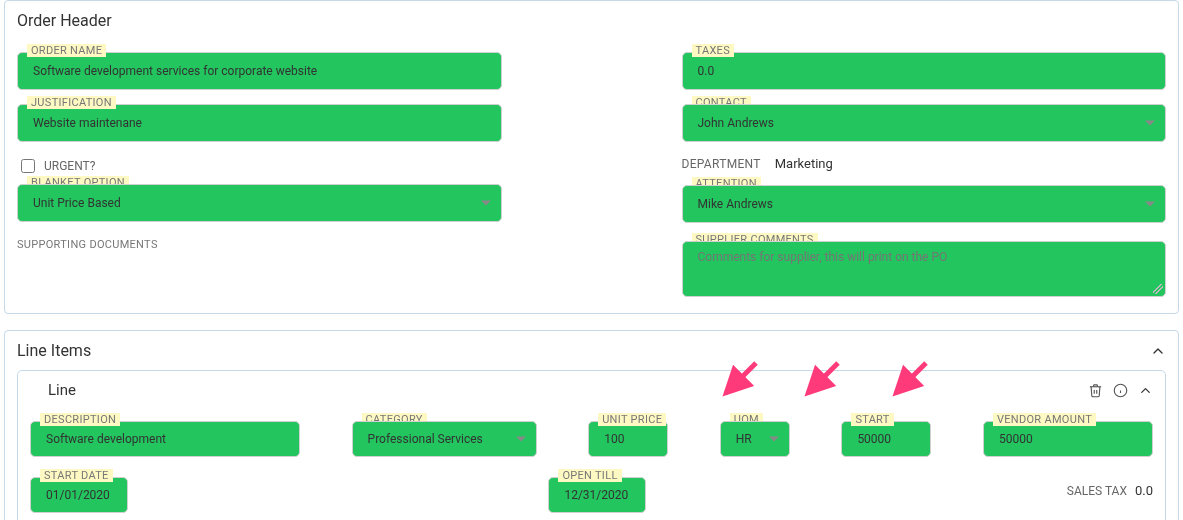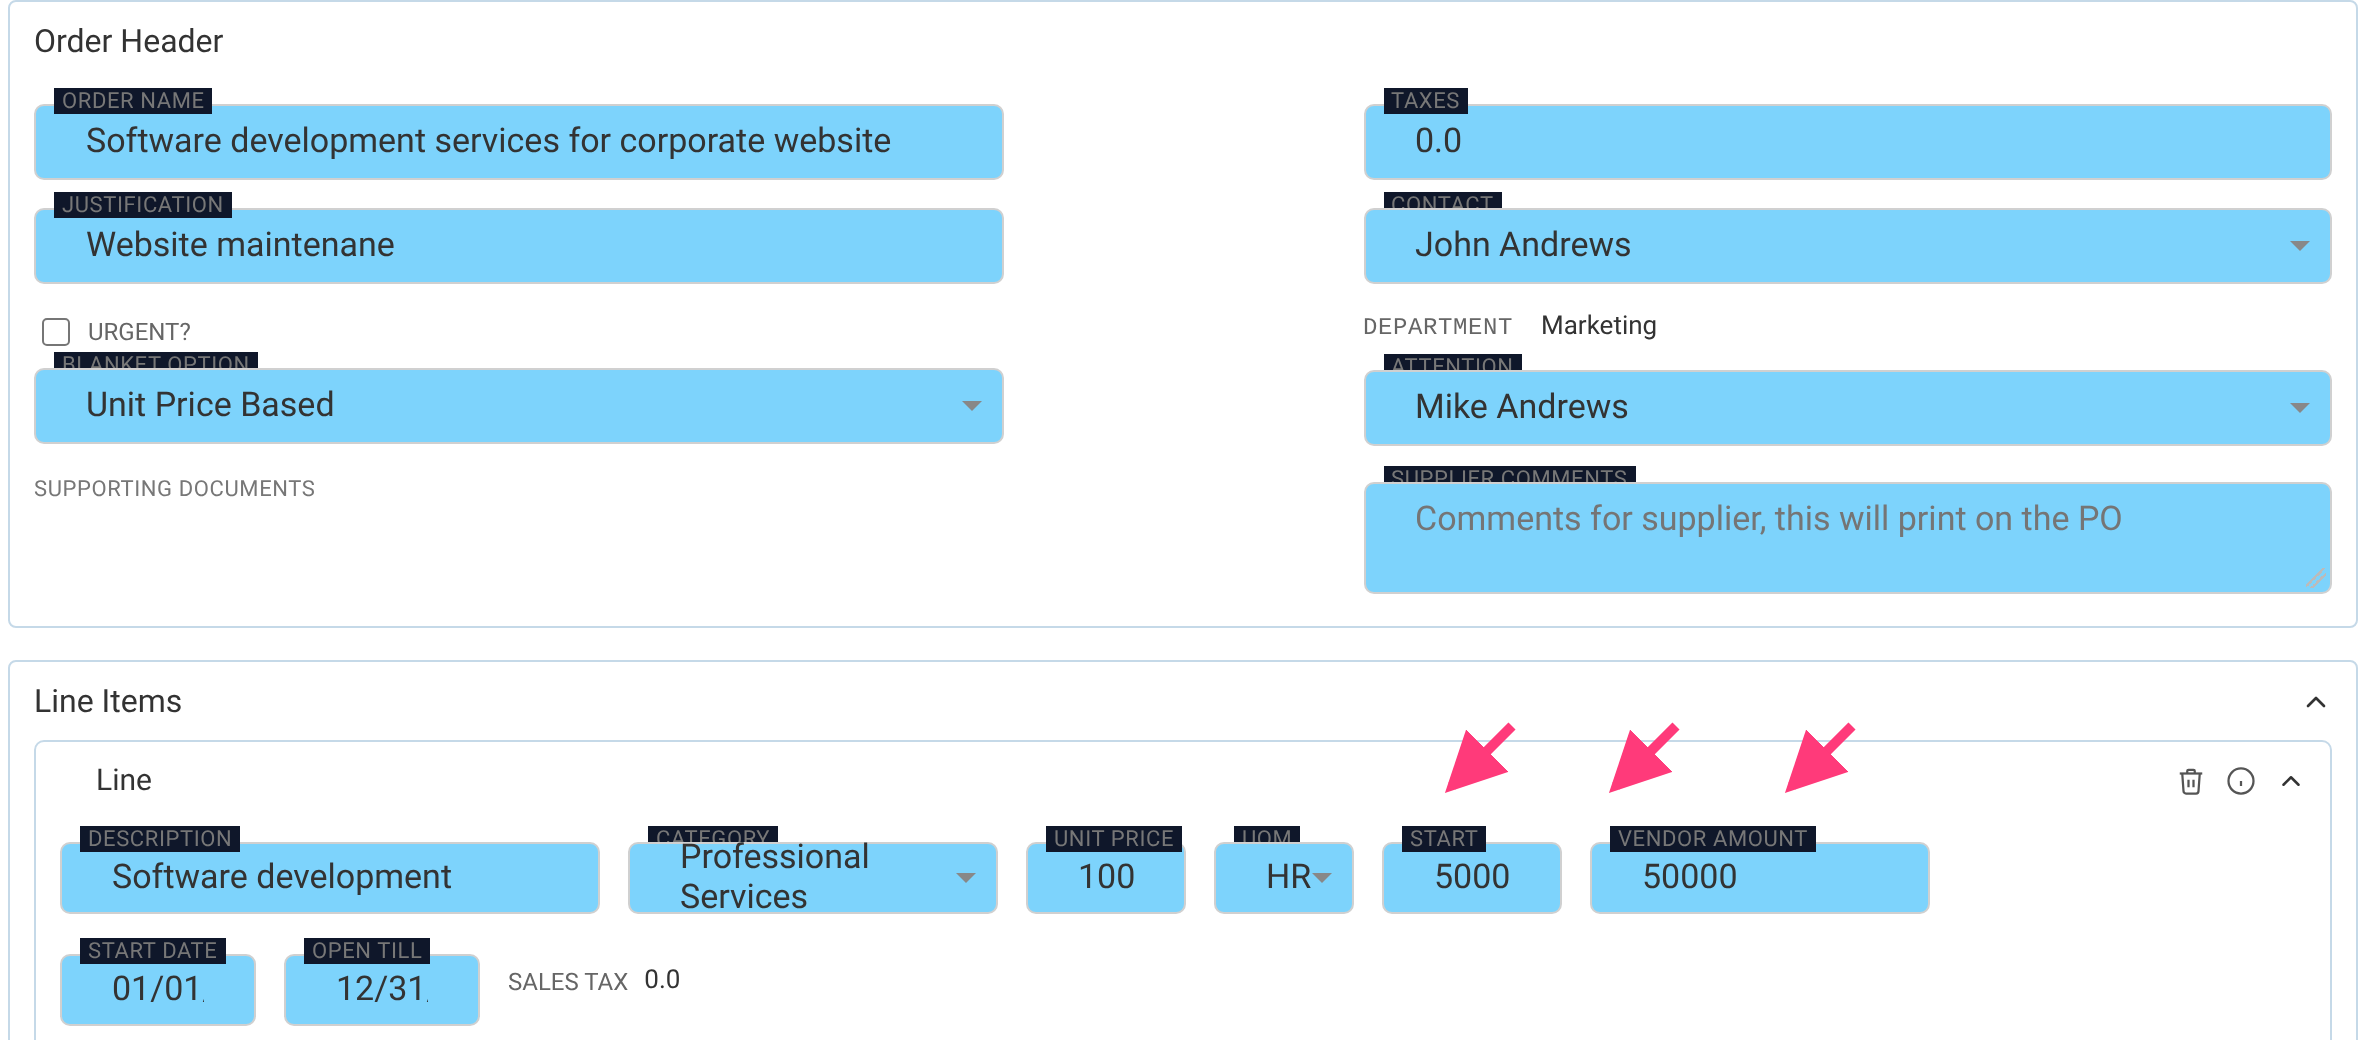--- a/index.html
+++ b/index.html
@@ -29,35 +29,35 @@
   }
   .col { flex: 1; min-width: 0; }
   .field-wrap {
     position: relative;
     margin-top: 14px;
   }
   .field-label {
     position: absolute;
     top: -8px;
     left: 10px;
-    background: #0f172a;
+    background: #fef9c3;
     padding: 0 4px;
     font-size: 11px;
     color: #777;
     letter-spacing: .3px;
   }
   .field {
     width: 100%;
     height: 38px;
     border: 1px solid #d0d0d0;
     border-radius: 5px;
-    padding: 6px 25px;
-    font-size: 17px;
+    padding: 6px 15px;
+    font-size: 12px;
     color: #333;
-    background: #7dd3fc;
+    background: #22c55e;
     display: flex;
     align-items: center;
   }
   .field input,
   .field textarea {
     border: none;
     outline: none;
     width: 100%;
     font: inherit;
     color: inherit;
@@ -81,21 +81,21 @@
     display: flex; align-items: center; gap: 6px;
     margin-top: 14px;
     font-size: 12px; color: #666;
   }
   .checkbox-row input { width:14px; height:14px; }
   .static-label {
     font-size: 11px; color: #777; letter-spacing:.3px;
     margin-top: 16px;
   }
   .kv-row { display:flex; gap:14px; align-items:center; margin-top:14px; font-size:13px;}
-  .kv-row .k { font-size:12px; color:#666; letter-spacing:.3px;font-family:Liberation Mono, monospace;}
+  .kv-row .k { font-size:12px; color:#666; letter-spacing:.3px;}
   .kv-row .v { color:#333; }
   .upload-row {
     display:flex; align-items:center; gap:6px;
     margin-top:6px; font-size:12.5px; color:#666;
     padding-left: 14px;
   }
   .clip-icon { color:#4a90d9; }
   .resize-handle {
     position:absolute; right:2px; bottom:2px;
     width:10px; height:10px;
@@ -114,21 +114,21 @@
     padding: 10px 12px 14px 12px;
     position: relative;
   }
   .line-head {
     display:flex; align-items:center; justify-content:space-between;
     margin-bottom: 2px;
   }
   .line-title { font-size:15px; padding-left:18px;}
   .line-head-icons { display:flex; gap:10px; align-items:center; color:#555;}
   .line-row {
-    display:flex; gap:14px; align-items:flex-start; margin-top:8px;
+    display:flex; gap:14px; align-items:flex-start; margin-top:8px;justify-content:space-between;
   }
   .mini-field { position:relative; }
   .mini-field .field { height:36px; }
   .w-desc{width:270px;}
   .w-supplier{width:180px;}
   .w-category{width:185px;}
   .w-price{width:80px;}
   .w-uom{width:70px;}
   .w-amount{width:90px;}
   .w-vendamt{width:170px;}

